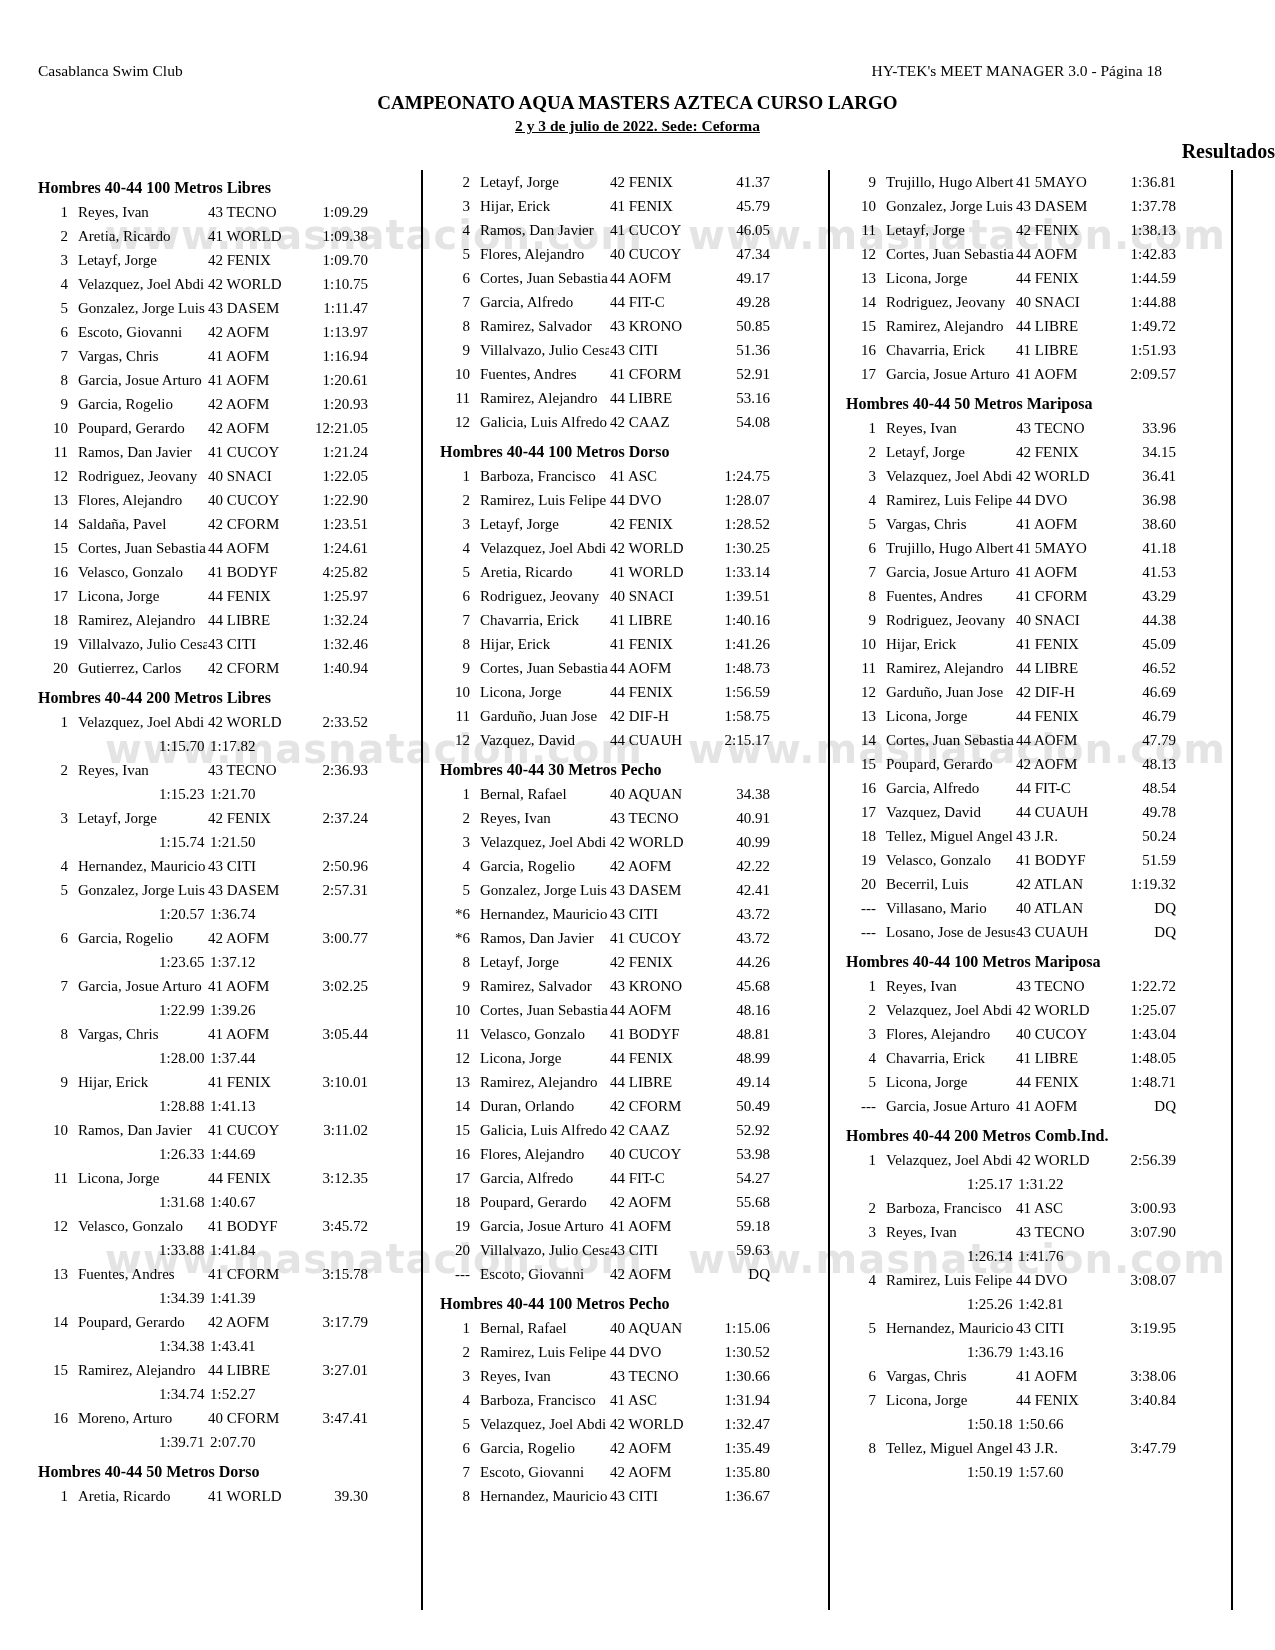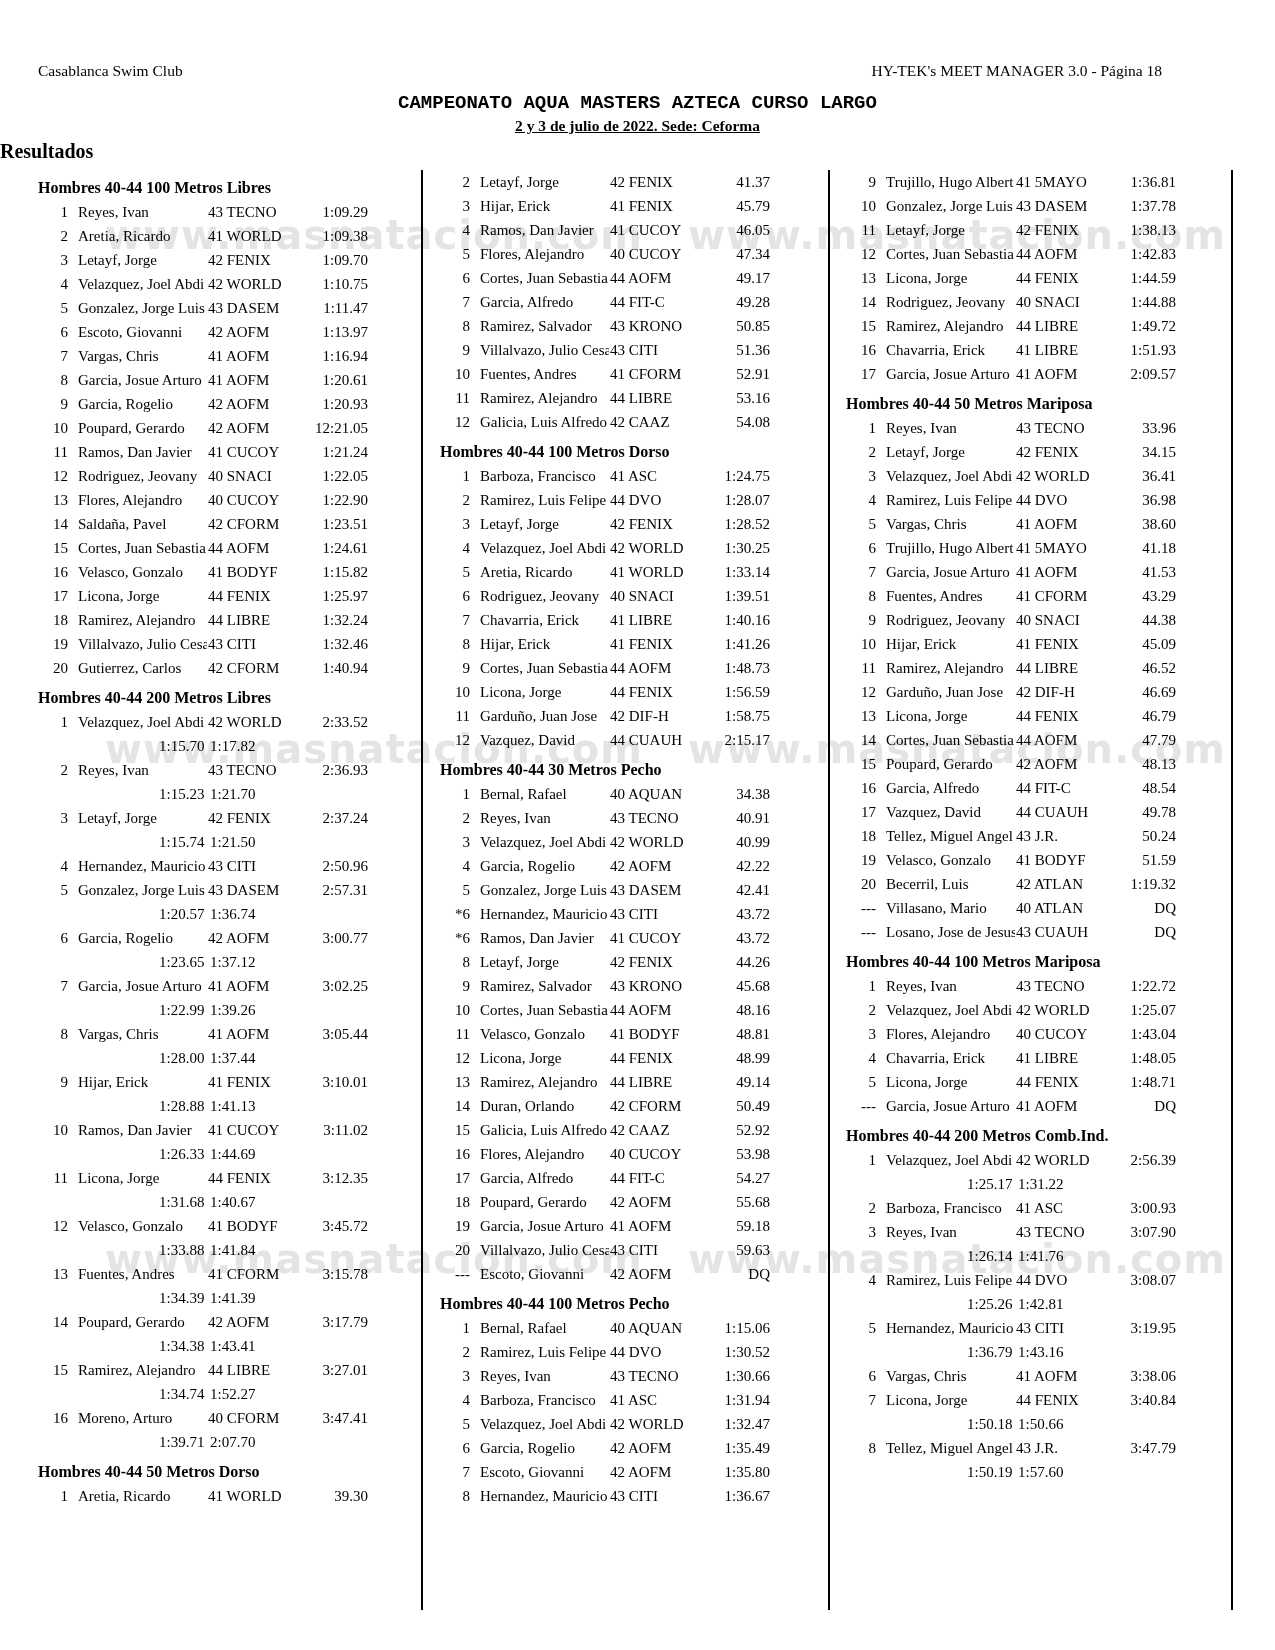--- a/index.html
+++ b/index.html
@@ -6,23 +6,23 @@
   .page{
     position:relative;
     width:1275px;height:1650px;
     background:#ffffff;
     font-family:"Liberation Serif", serif;
     color:#000;
     overflow:hidden;
   }
   .hdr-left{position:absolute;left:38px;top:62px;font-size:15.5px;}
   .hdr-right{position:absolute;right:113px;top:62px;font-size:15.5px;}
-  .title{position:absolute;left:0;top:92px;width:100%;text-align:center;font-size:19px;font-weight:bold;font-family:Liberation Mono, monospace;}
+  .title{position:absolute;left:0;top:92px;width:100%;text-align:center;font-size:19px;font-weight:bold;}
   .subtitle{position:absolute;left:0;top:117px;width:100%;text-align:center;font-size:15.5px;font-weight:bold;text-decoration:underline;}
-  .results-label{position:absolute;left:0;top:140px;width:100%;text-align:left;font-size:20px;font-weight:bold;}
+  .results-label{position:absolute;left:0;top:140px;width:100%;text-align:right;font-size:20px;font-weight:bold;}
   .wm{position:absolute;font-family:"DejaVu Sans",sans-serif;font-weight:bold;font-size:40px;letter-spacing:1px;color:#e4e4e4;white-space:nowrap;z-index:0;}
   .vrule{position:absolute;top:170px;width:2px;height:1440px;background:#000;}
   .vr1{left:421px;} .vr2{left:828px;} .vr3{left:1231px;}
   .col{position:absolute;top:170px;width:330px;overflow:hidden;z-index:1;}
   .c1{left:38px;} .c2{left:440px;} .c3{left:846px;}
   .block-title{font-weight:bold;font-size:16px;height:24px;line-height:24px;margin-top:6px;white-space:nowrap;}
   .row,.splits{position:relative;height:24px;line-height:24px;font-size:15px;}
   .place{position:absolute;left:0;width:30px;text-align:right;}
   .name{position:absolute;left:40px;width:129px;white-space:nowrap;overflow:hidden;}
   .team{position:absolute;left:170px;white-space:nowrap;}
@@ -141,21 +141,21 @@
       <div class="row">
         <span class="place">15</span>
         <span class="name">Cortes, Juan Sebastia</span>
         <span class="team">44 AOFM</span>
         <span class="time">1:24.61</span>
       </div>
       <div class="row">
         <span class="place">16</span>
         <span class="name">Velasco, Gonzalo</span>
         <span class="team">41 BODYF</span>
-        <span class="time">1:15.82</span>
+        <span class="time">4:25.82</span>
       </div>
       <div class="row">
         <span class="place">17</span>
         <span class="name">Licona, Jorge</span>
         <span class="team">44 FENIX</span>
         <span class="time">1:25.97</span>
       </div>
       <div class="row">
         <span class="place">18</span>
         <span class="name">Ramirez, Alejandro</span>

